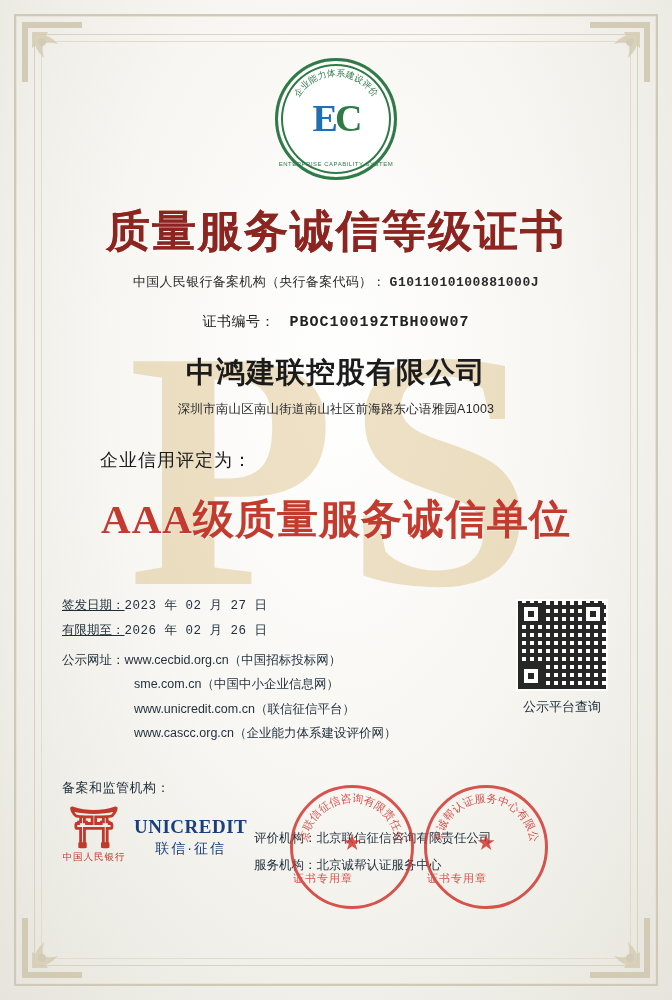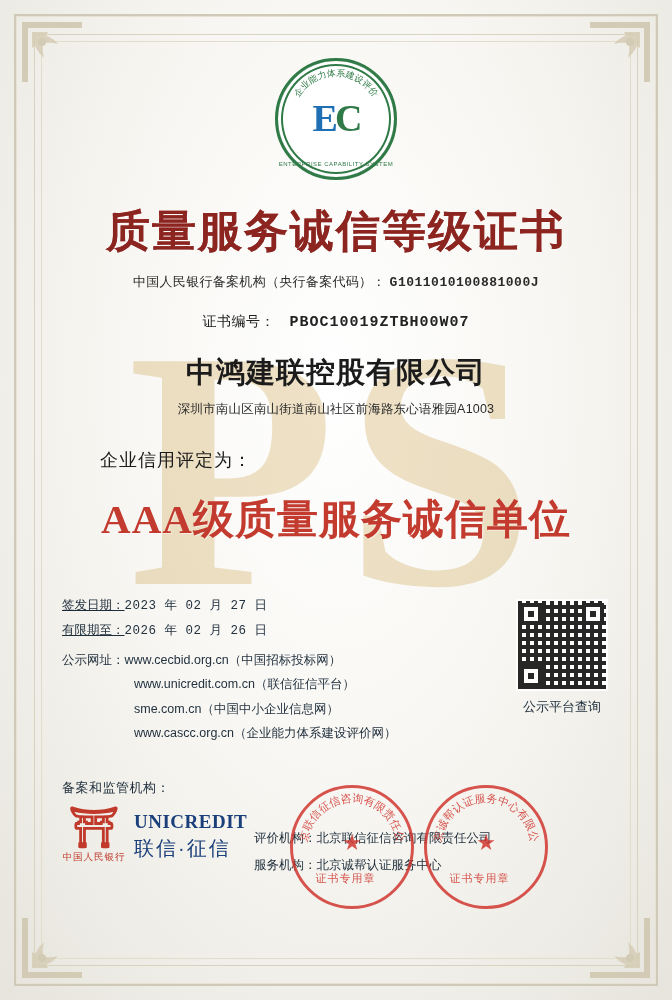--- a/index.html
+++ b/index.html
@@ -276,24 +276,25 @@
     margin-top: 4px;
   }
   .pboc-text .en {
     font-family: "Liberation Serif", serif;
     font-size: 19px;
     font-weight: bold;
     color: #1a3f7a;
     letter-spacing: 0.5px;
   }
   .pboc-text .zh {
-    font-size: 20px;
+    font-size: 14px;
     color: #1a3f7a;
     letter-spacing: 2px;
     margin-top: 2px;
+    text-align: center;
   }
 
   .orgs {
     flex: 1;
     position: relative;
     font-size: 12.5px;
     color: #1d2d3a;
     line-height: 2.1;
     padding-left: 6px;
     padding-top: 18px;
@@ -317,21 +318,21 @@
   .stamp.s1 { left: 8px; top: 4px; }
   .stamp.s2 { left: 142px; top: 4px; }
   .stamp .star {
     position: absolute; left: 50%; top: 46%;
     transform: translate(-50%,-50%);
     font-size: 22px;
   }
   .stamp .foot {
     position: absolute;
     left: 0; right: 13px; bottom: 16px;
-    text-align: center;
+    text-align: left;
     font-size: 11px;
     letter-spacing: 1px;
   }
 </style>
 </head>
 <body>
 
 <div class="certificate">
 
   <div class="frame-outer"></div>
@@ -415,24 +416,24 @@
           <span class="lbl">签发日期：</span><span class="date">2023 年 02 月 27 日</span>
         </div>
         <div class="row">
           <span class="lbl">有限期至：</span><span class="date">2026 年 02 月 26 日</span>
         </div>
         <div class="sites">
           <div class="row">
             <span>公示网址：</span><span class="url">www.cecbid.org.cn</span><span>（中国招标投标网）</span>
           </div>
           <div class="row indent">
+            <span class="url">sme.com.cn</span><span>（中国中小企业信息网）</span>
+          </div>
+          <div class="row indent">
             <span class="url">www.unicredit.com.cn</span><span>（联信征信平台）</span>
-          </div>
-          <div class="row indent">
-            <span class="url">sme.com.cn</span><span>（中国中小企业信息网）</span>
           </div>
           <div class="row indent">
             <span class="url">www.cascc.org.cn</span><span>（企业能力体系建设评价网）</span>
           </div>
         </div>
       </div>
 
       <div class="qr-wrap">
         <div class="qr">
             <span class="eye3"></span>

